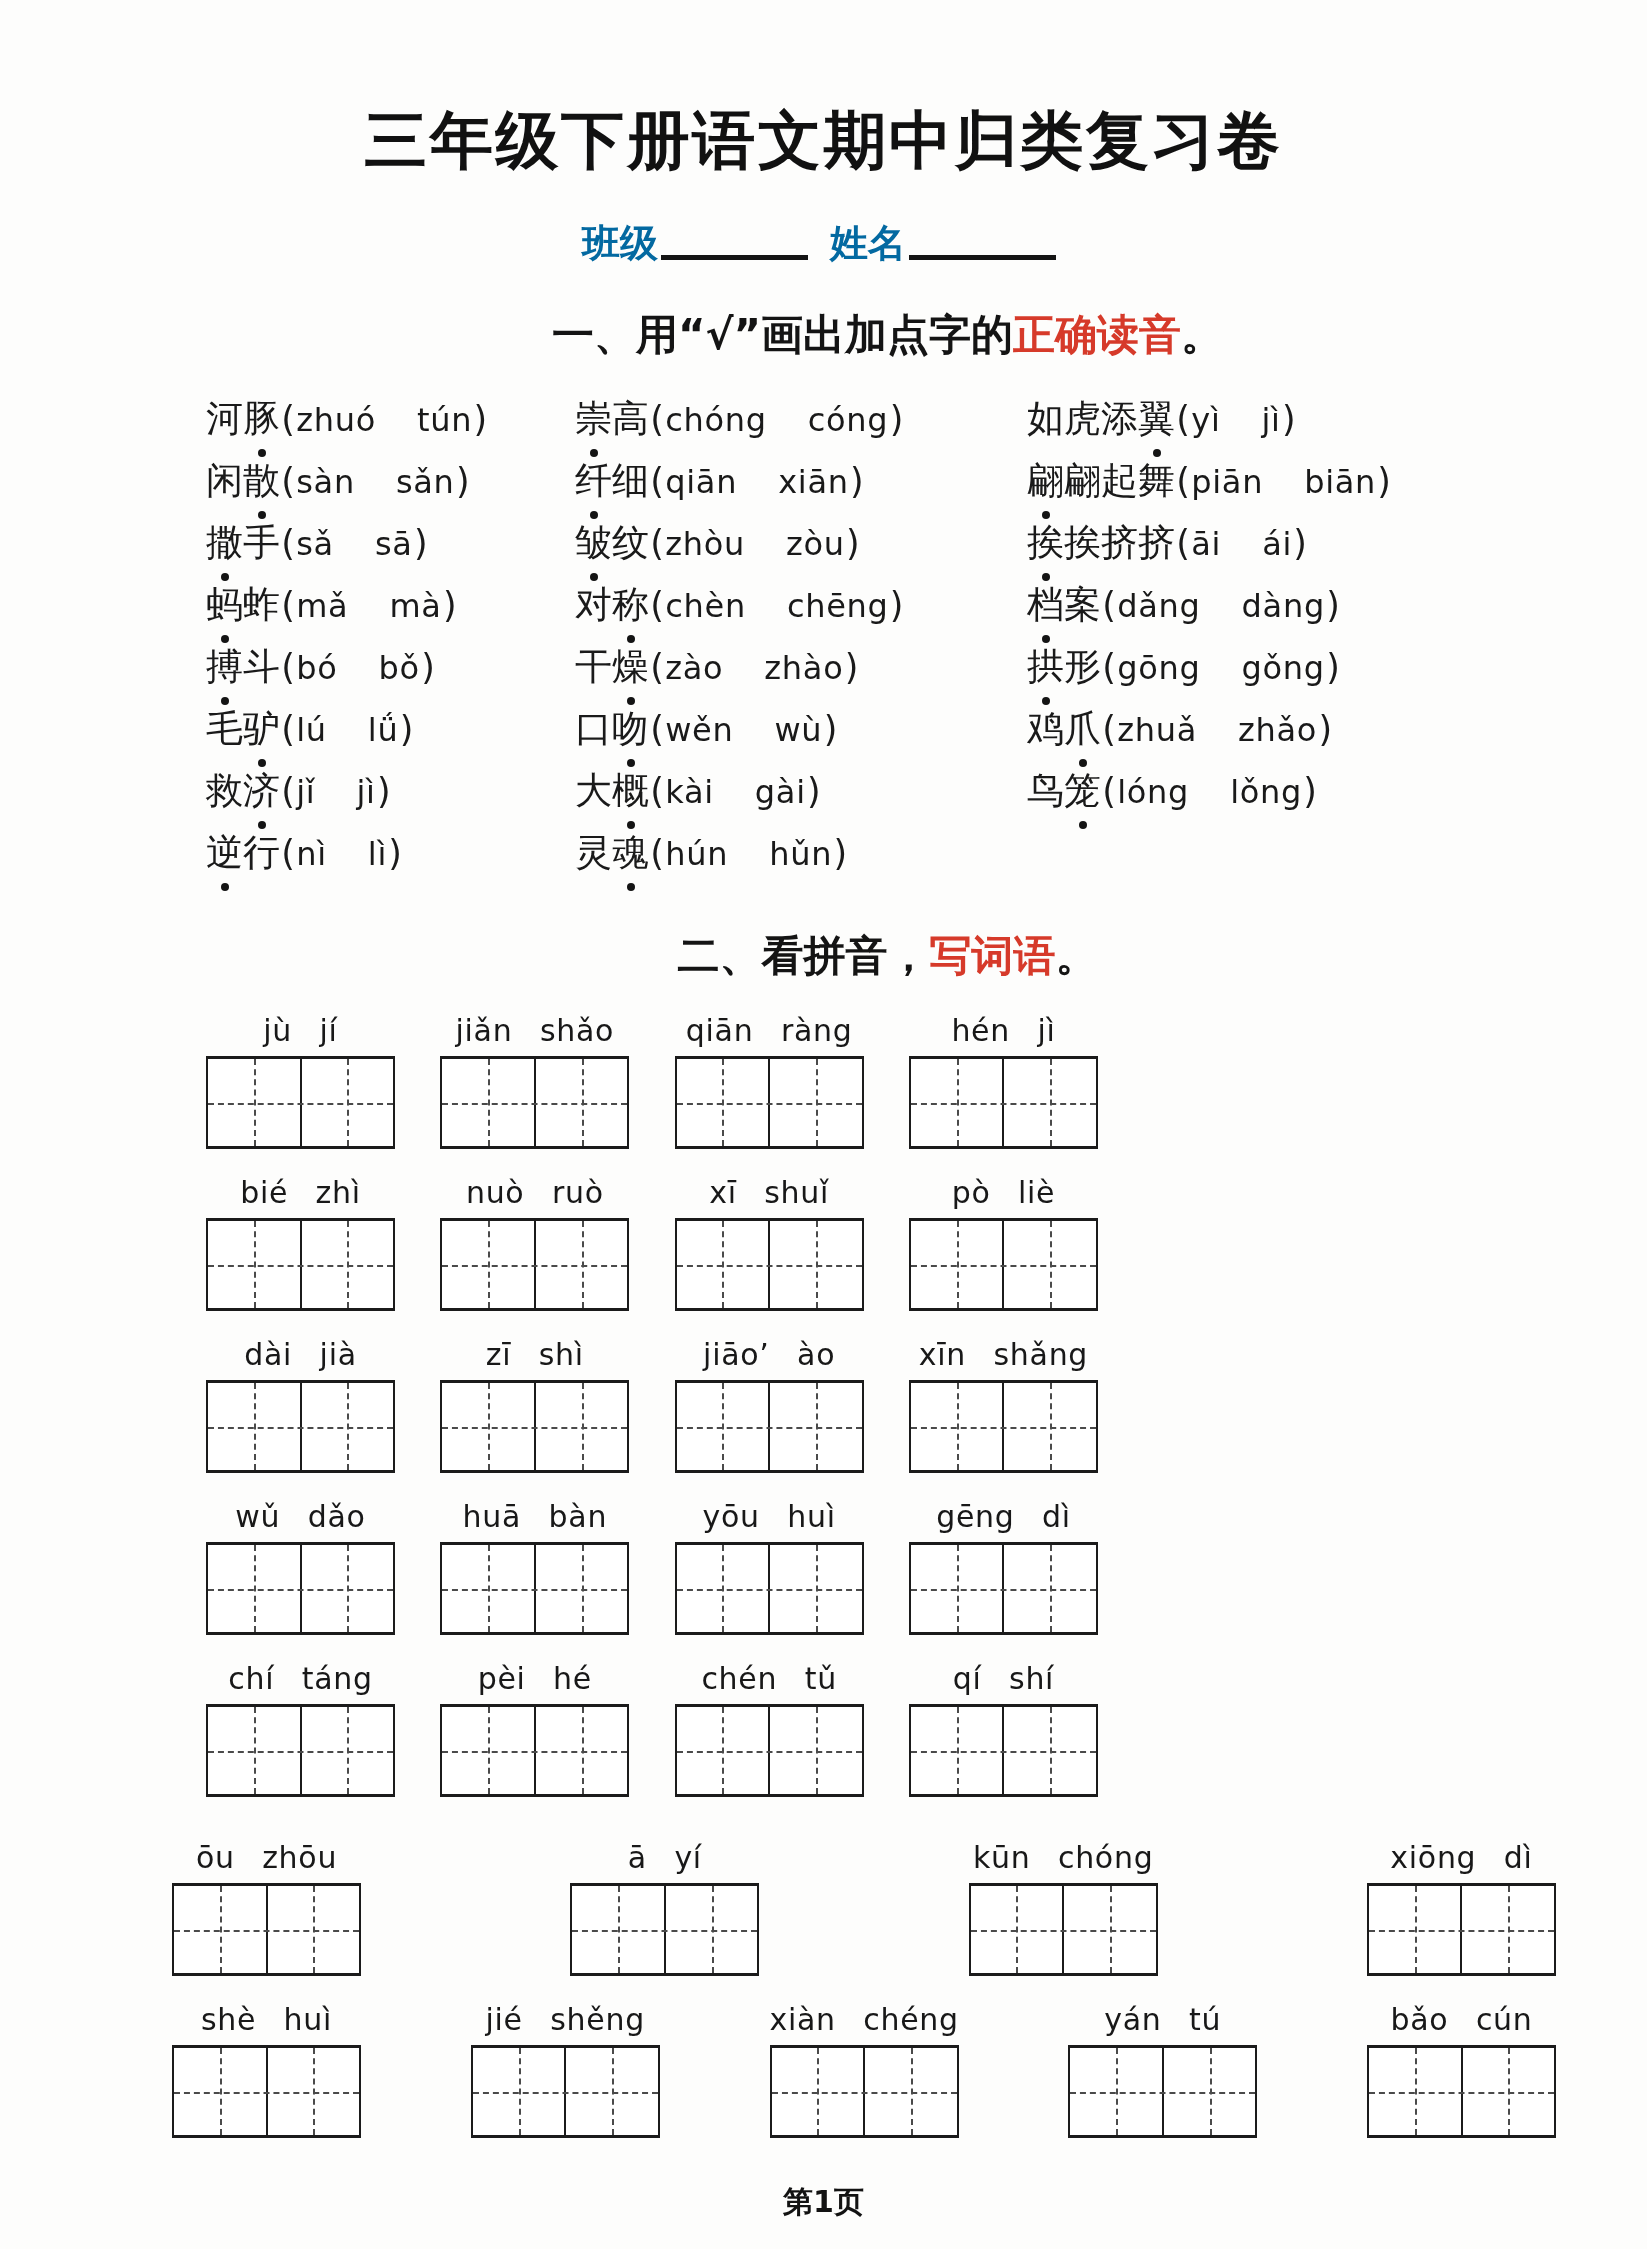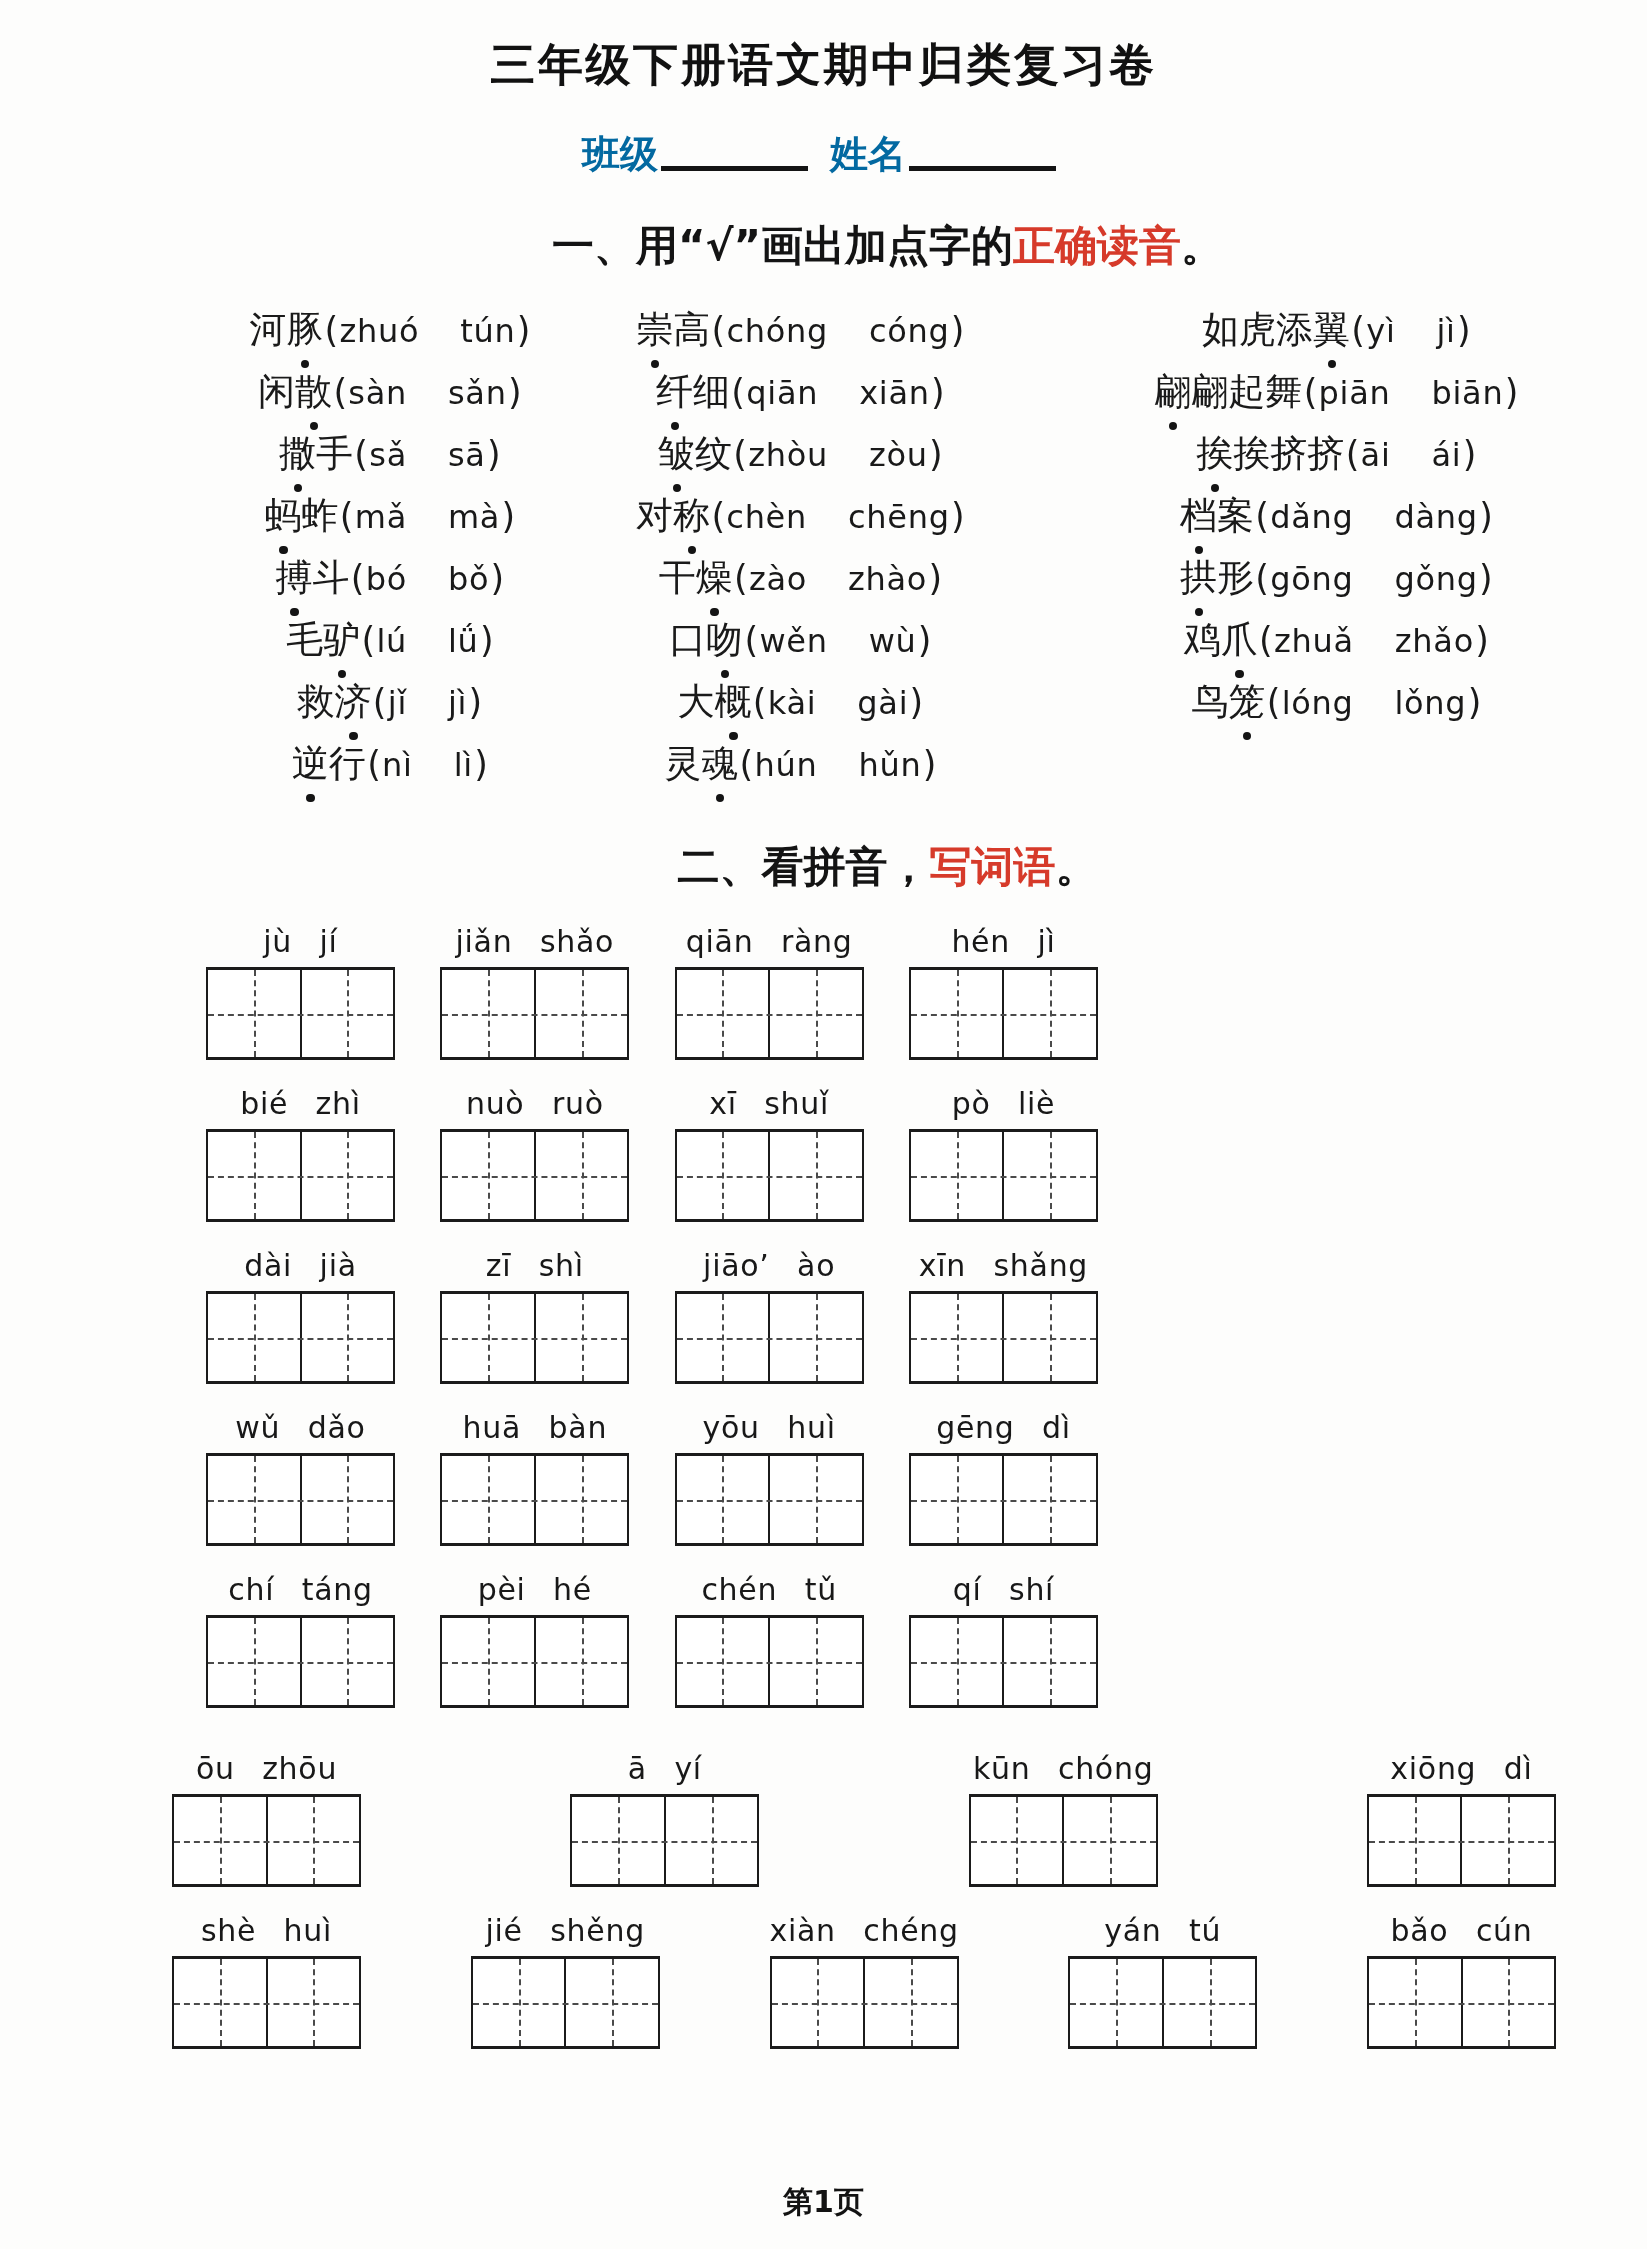--- a/index.html
+++ b/index.html
@@ -7,22 +7,22 @@
   body {
     width:1647px; height:2250px;
     position:relative;
     font-family:"DejaVu Sans","Liberation Sans",sans-serif;
     color:#161616;
     background:#fdfdfc;
     overflow:hidden;
   }
   .page-title {
     text-align:center;
-    padding-top:35px;
-    font-size:45px;
+    padding-top:98px;
+    font-size:63px;
     font-weight:700;
     letter-spacing:2.6px;
     color:#111;
   }
   .name-line {
     margin-top:34px;
     text-align:center;
     font-size:38px;
     font-weight:700;
     color:#0369a1;
@@ -47,21 +47,20 @@
   .s1-cols {
     display:grid;
     grid-template-columns:369px 452px auto;
     margin:31px 0 0 206px;
   }
   .word-item {
     height:62px;
     white-space:nowrap;
     font-size:37px;
     color:#1a1a1a;
-    text-align:center;
   }
   .word-item .ch { position:relative; display:inline-block; }
   .word-item .ch.dotted::after {
     content:"";
     position:absolute;
     left:50%; bottom:-13px;
     width:8.5px; height:8.5px;
     margin-left:-3.9px;
     border-radius:50%;
     background:#141414;

